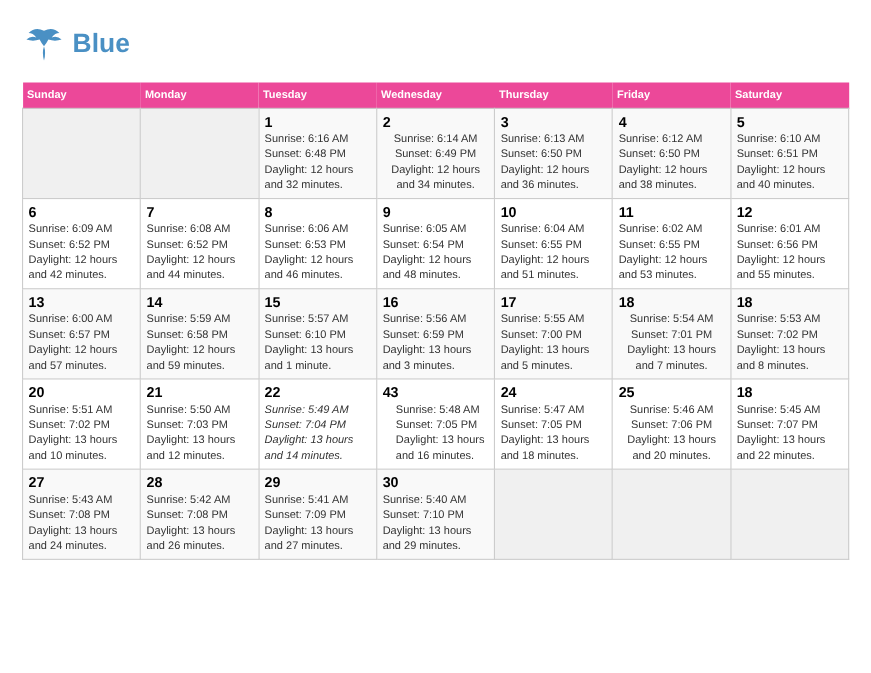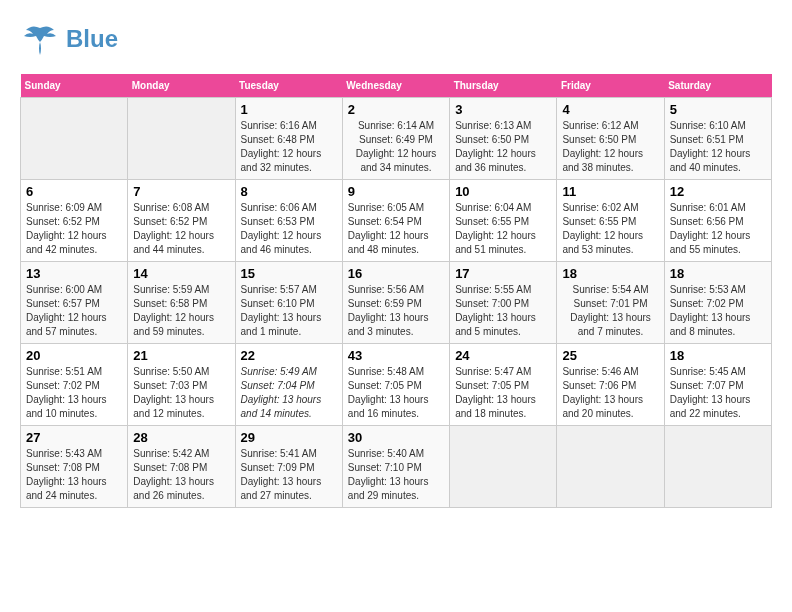--- a/index.html
+++ b/index.html
@@ -281,35 +281,35 @@
         </td>
         <td>
           <span class="day-num">22</span>
           <div class="info" style="white-space: pre-line; font-style: italic;">Sunrise: 5:49 AM
 Sunset: 7:04 PM
 Daylight: 13 hours
 and 14 minutes.</div>
         </td>
         <td>
           <span class="day-num">43</span>
-          <div class="info" style="white-space: pre-line;">Sunrise: 5:48 AM
+          <div class="info" style="white-space: pre-line; margin-left: 12px;">Sunrise: 5:48 AM
 Sunset: 7:05 PM
 Daylight: 13 hours
 and 16 minutes.</div>
         </td>
         <td>
           <span class="day-num">24</span>
           <div class="info" style="white-space: pre-line;">Sunrise: 5:47 AM
 Sunset: 7:05 PM
 Daylight: 13 hours
 and 18 minutes.</div>
         </td>
         <td>
           <span class="day-num">25</span>
-          <div class="info" style="white-space: pre-line;">Sunrise: 5:46 AM
+          <div class="info" style="white-space: pre-line; text-align: center;">Sunrise: 5:46 AM
 Sunset: 7:06 PM
 Daylight: 13 hours
 and 20 minutes.</div>
         </td>
         <td>
           <span class="day-num">18</span>
           <div class="info" style="white-space: pre-line;">Sunrise: 5:45 AM
 Sunset: 7:07 PM
 Daylight: 13 hours
 and 22 minutes.</div>

